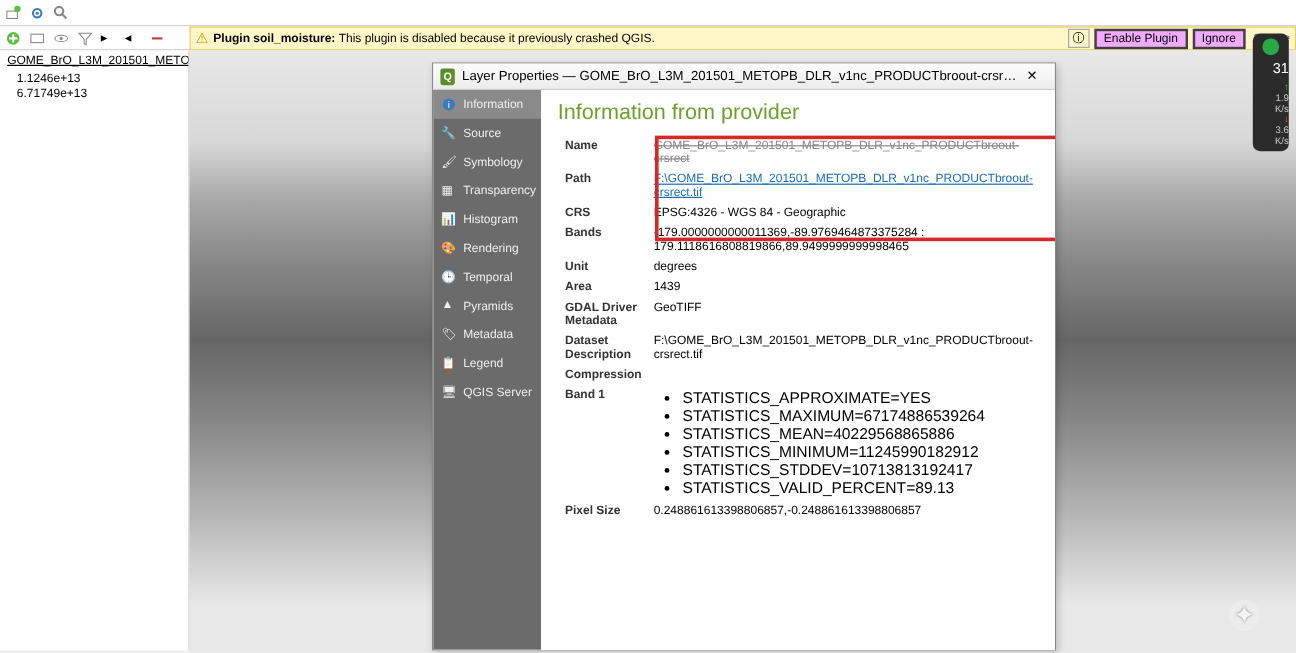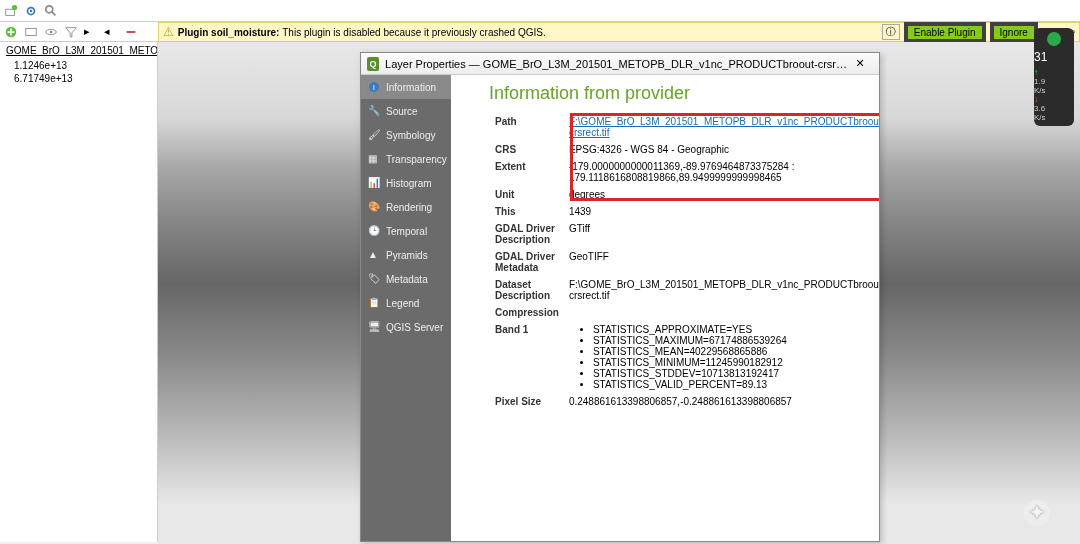--- a/index.html
+++ b/index.html
@@ -6,49 +6,49 @@
 body { width: 1080px; height: 544px; background: #f0f0f0; overflow: hidden; position: relative; font-size: 11px; }
 
 .toolbar-top { height: 22px; background: #fff; border-bottom: 1px solid #ccc; display: flex; align-items: center; padding: 0 4px; gap: 6px; }
 .toolbar-top svg, .toolbar-top .tico { width: 14px; height: 14px; }
 
 .toolbar-2 { height: 20px; background: #fff; border-bottom: 1px solid #ccc; display: flex; align-items: center; padding: 0 4px; gap: 6px; }
 .toolbar-2 .tico { width: 14px; height: 14px; }
 
 .plugin-bar { height: 20px; background: #fff6c7; border: 1px solid #e0d070; display: flex; align-items: center; font-size: 10px; padding: 0 4px; margin-left: 158px; }
 .plugin-bar .warn { color: #c09000; margin-right: 4px; font-size: 12px; }
-.plugin-bar .btn { background: #84cc16; border: 4px solid #404040; padding: 1px 6px; font-size: 10px; margin-left: 4px; cursor: pointer; }
+.plugin-bar .btn { background: #f0abfc; border: 2px solid #404040; padding: 1px 6px; font-size: 10px; margin-left: 4px; cursor: pointer; }
 .plugin-bar .spacer { flex: 1; }
 .plugin-bar .more { font-style: italic; color: #555; margin-left: 6px; }
 
 .left-col { position: absolute; left: 0; top: 42px; width: 158px; height: 500px; background: #fff; border-right: 1px solid #ccc; }
 .layer-name { font-size: 10px; padding: 3px 6px; text-decoration: underline; white-space: nowrap; overflow: hidden; }
 .layer-val { font-size: 10px; padding: 1px 14px; }
 
 .canvas { position: absolute; left: 158px; top: 42px; right: 0; bottom: 0; background: linear-gradient(to bottom,#e8e8e8,#d8d8d8 15%,#a8a8a8 25%,#888 35%,#666 48%,#888 62%,#b8b8b8 78%,#e8e8e8 92%); }
 
 .dialog { position: absolute; left: 360px; top: 52px; width: 520px; height: 490px; background: #fff; border: 1px solid #888; box-shadow: 2px 2px 6px rgba(0,0,0,.2); display: flex; flex-direction: column; }
 .dlg-title { height: 22px; background: linear-gradient(#fdfdfd,#ececec); border-bottom: 1px solid #ccc; display: flex; align-items: center; padding: 0 6px; font-size: 11px; }
 .dlg-title .q { width: 14px; height: 14px; background: #5a8f29; border-radius: 2px; margin-right: 6px; display: flex; align-items: center; justify-content: center; color: #fff; font-size: 9px; font-weight: bold; }
 .dlg-title .x { margin-left: auto; width: 30px; text-align: center; cursor: pointer; }
 .dlg-body { flex: 1; display: flex; overflow: hidden; }
 .dlg-side { width: 90px; background: #6b6b6b; color: #eee; font-size: 10px; overflow: hidden; }
 .side-item { display: flex; align-items: center; gap: 6px; padding: 6px 7px; cursor: pointer; }
 .side-item.sel { background: #8a8a8a; }
 .side-item .ic { width: 12px; height: 12px; flex-shrink: 0; }
-.dlg-main { flex: 1; padding: 8px 14px; overflow-y: auto; background: #fff; position: relative; margin-left: 24px; }
+.dlg-main { flex: 1; padding: 8px 14px; overflow-y: auto; background: #fff; position: relative; }
 .dlg-main h2 { color: #6aa32c; font-weight: normal; font-size: 18px; margin-bottom: 8px; }
 .info-table { width: 100%; font-size: 10px; }
 .info-table td { padding: 2px 4px; vertical-align: top; }
 .info-table td.k { width: 80px; font-weight: bold; color: #333; }
 .red-box { position: absolute; border: 3px solid #d62828; left: 95px; top: 38px; width: 400px; height: 88px; pointer-events: none; }
-.stats-list { list-style: disc; margin-left: 24px; font-size: 10px; }
+.stats-list { list-style: disc; margin-left: 24px; font-size: 13px; }
 .link { color: #1a6bb8; text-decoration: underline; cursor: pointer; }
 
-.fps-widget { position: absolute; right: 6px; top: 28px; width: 40px; background: #2b2b2b; border-radius: 6px; color: #ccc; font-size: 8px; text-align: left; padding: 2px 0 4px; }
+.fps-widget { position: absolute; right: 6px; top: 28px; width: 30px; background: #2b2b2b; border-radius: 6px; color: #ccc; font-size: 8px; text-align: right; padding: 2px 0 4px; }
 .fps-widget .ok { width: 14px; height: 14px; background: #2ba84a; border-radius: 50%; margin: 2px auto 4px; }
 .fps-widget .big { font-size: 12px; color: #fff; }
 
 .watermark { position: absolute; right: 30px; bottom: 18px; color: #fff; opacity: .55; font-size: 22px; display: flex; align-items: center; gap: 6px; text-shadow: 0 0 2px #000; }
 .watermark .wx { width: 26px; height: 26px; border-radius: 50%; background: rgba(255,255,255,.4); display: flex; align-items: center; justify-content: center; }
 </style>
 </head>
 <body>
 
 <div class="toolbar-top">
@@ -161,43 +161,43 @@
         </div>
       <div class="side-item">
           <span class="ic">🖥</span>
           <span>QGIS Server</span>
         </div>
     </div>
     <div class="dlg-main">
       <h2>Information from provider</h2>
       <table class="info-table">
         <tbody>
+            <tr>
+              <td class="k">Name</td>
+              <td class="link" style="text-decoration:line-through;color:#888">GOME_BrO_L3M_201501_METOPB_DLR_v1nc_PRODUCTbroout-crsrect</td>
+            </tr>
         <tr>
               <td class="k">Path</td>
               <td class="link">F:\GOME_BrO_L3M_201501_METOPB_DLR_v1nc_PRODUCTbroout-crsrect.tif</td>
             </tr>
         <tr>
               <td class="k">CRS</td>
               <td>EPSG:4326 - WGS 84 - Geographic</td>
             </tr>
         <tr>
-              <td class="k">Extent</td>
+              <td class="k">Bands</td>
               <td>-179.0000000000011369,-89.9769464873375284 : 179.1118616808819866,89.9499999999998465</td>
             </tr>
         <tr>
               <td class="k">Unit</td>
               <td>degrees</td>
             </tr>
         <tr>
-              <td class="k">This</td>
+              <td class="k">Area</td>
               <td>1439</td>
-            </tr>
-        <tr>
-              <td class="k">GDAL Driver Description</td>
-              <td>GTiff</td>
             </tr>
         <tr>
               <td class="k">GDAL Driver Metadata</td>
               <td>GeoTIFF</td>
             </tr>
         <tr>
               <td class="k">Dataset Description</td>
               <td>F:\GOME_BrO_L3M_201501_METOPB_DLR_v1nc_PRODUCTbroout-crsrect.tif</td>
             </tr>
         <tr>

